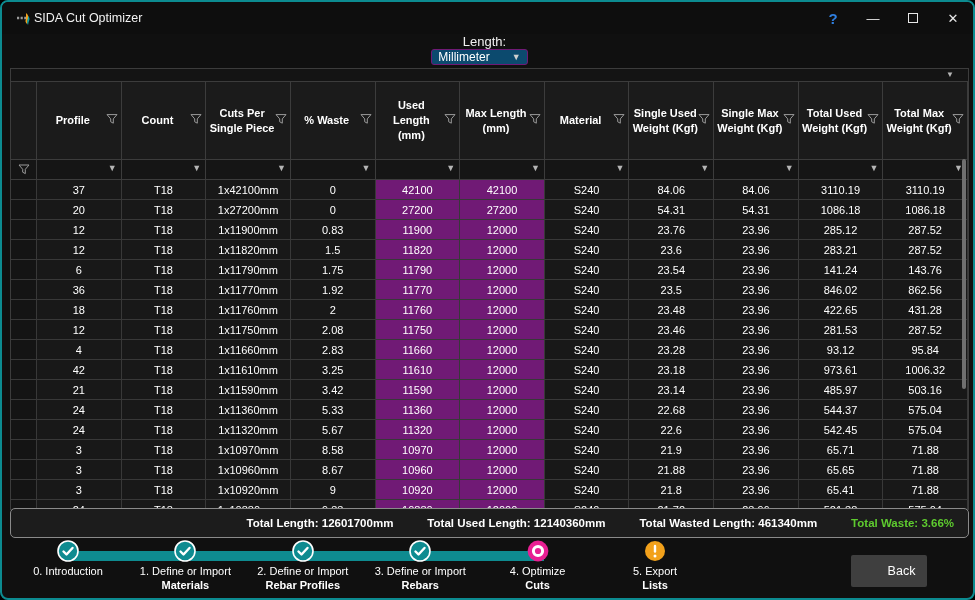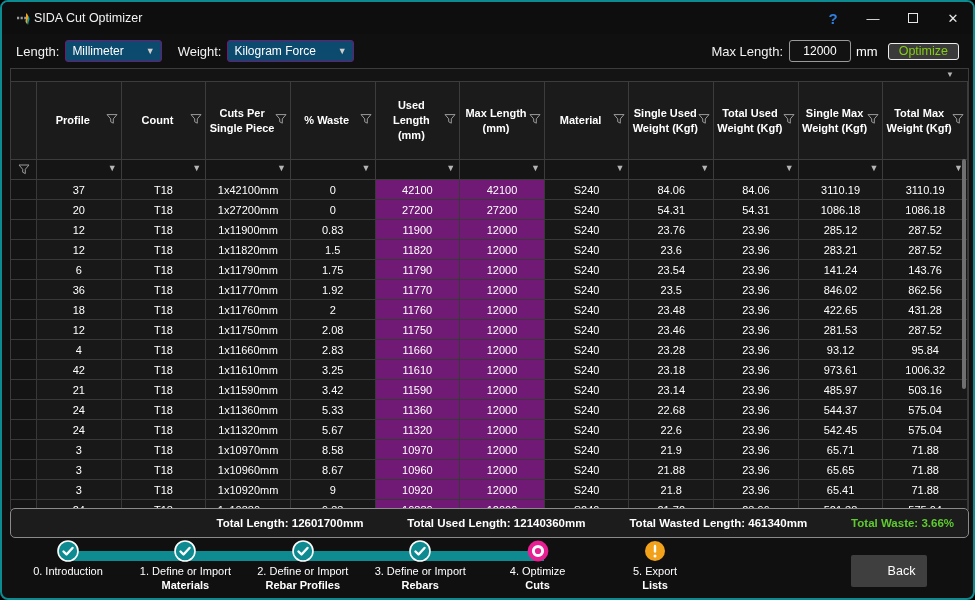--- a/index.html
+++ b/index.html
@@ -10,21 +10,21 @@
   }
   
   .titlebar { position:absolute; left:0; top:0; right:0; height:32px; display:flex; align-items:center; background:#0e0e0e; }
   .app-icon { margin-left:14px; width:18px; height:16px; display:flex; align-items:center; justify-content:center; }
   .win-title { margin-left:0; font-size:12.5px; color:#f2f2f2; }
   .titlebar-spacer { flex:1; }
   .tb-btn { width:40px; height:30px; display:flex; align-items:center; justify-content:center; font-size:13px; color:#e8e8e8; cursor:default; }
   .tb-help { color:#2f7fe0; font-weight:bold; font-size:15px; }
   .tb-max span { display:inline-block; width:10px; height:10px; border:1px solid #e8e8e8; }
   
-  .toolbar { position:absolute; left:0; top:32px; right:0; height:34px; display:flex; align-items:center; padding:0 14px; }
+  .toolbar { position:absolute; left:0; top:32px; right:0; height:34px; display:flex; align-items:center; padding:0 14px;flex-direction:column; }
   .tb-label { font-size:13px; color:#f2f2f2; margin-right:6px; }
   .combo { display:flex; align-items:center; gap:22px; border:1px solid #701a75; border-radius:3px; background:#0c4a6e; height:22px; padding:0 6px; font-size:12px; color:#fff; margin-right:16px; }
   .combo .chev { font-size:9px; color:#cfcfcf; }
   .toolbar-right { margin-left:auto; display:flex; align-items:center; }
   .maxlen-input { width:62px; height:22px; background:#121212; border:1px solid #9a9a9a; border-radius:3px; color:#fff; font-size:12px; text-align:center; font-family:"Liberation Sans", sans-serif; }
   .unit { font-size:13px; margin:0 10px 0 5px; }
   .optimize-btn { height:17px; padding:0 10px; background:#3a3a3a; border:1px solid #ededed; border-radius:3px; color:#84cc16; font-size:12.5px; font-family:"Liberation Sans", sans-serif; }
   
   .grid { position:absolute; left:8px; top:66px; width:959px; height:442px; background:#161616; border:1px solid #3c3c3c; overflow:hidden; }
   .grid-topstrip { height:13px; border-bottom:1px solid #3c3c3c; background:#141414; position:relative; }
@@ -40,21 +40,21 @@
   .fcell .chev { position:absolute; right:4px; top:3px; font-size:9px; color:#b5b5b5; }
   .fcell.rowhdr { display:flex; align-items:center; justify-content:center; }
   .grid-body { height:330px; overflow:hidden; }
   .drow { height:20px; }
   .dcell { border-right:1px solid #383838; border-bottom:1px solid #383838; font-size:11px; color:#fff; display:flex; align-items:center; justify-content:center; background:#181818; white-space:nowrap; }
   .dcell.rowhdr { background:#141414; }
   .dcell.hl { background:#701a75; }
   .vscroll { position:absolute; right:2px; top:82px; width:4px; height:420px; }
   .vscroll .thumb { position:absolute; left:0; top:8px; width:4px; height:230px; background:#6f6f6f; border-radius:2px; }
   
-  .totalsbar { position:absolute; left:8px; top:506px; width:959px; height:30px; background:#1c1c1c; border:1px solid #8a8a8a; border-radius:5px; display:flex; align-items:center; justify-content:flex-end; gap:44px; padding:0 14px; font-size:11.5px; font-weight:bold; color:#fff; }
+  .totalsbar { position:absolute; left:8px; top:506px; width:959px; height:30px; background:#1c1c1c; border:1px solid #8a8a8a; border-radius:5px; display:flex; align-items:center; justify-content:flex-end; gap:34px; padding:0 14px; font-size:11.5px; font-weight:bold; color:#fff; }
   .waste-green { color:#5ecb2f; }
   
   .wizard { position:absolute; left:0; top:538px; right:0; height:60px; }
   .wiz-track { position:absolute; left:64px; top:11px; width:478px; height:10px; background:#0e8b90; }
   .wiz-step { position:absolute; top:0; width:110px; text-align:center; }
   .wiz-circle { position:relative; margin:0 auto; width:22px; height:22px; }
   .wiz-labels { margin-top:3px; font-size:11px; color:#fff; line-height:1.25; }
   .wiz-labels .l2 { font-weight:bold; }
   .wiz-buttons { position:absolute; right:46px; top:15px; display:flex; gap:10px; }
   .wiz-btn { width:76px; height:32px; background:#3f3f3f; border:none; border-radius:2px; color:#fff; font-size:12.5px; font-family:"Liberation Sans", sans-serif;padding-left:25px; }
@@ -149,27 +149,27 @@
               <path d="M1 1 h10 L7.3 5.3 V9.6 L4.7 8.2 V5.3 Z" fill="none" stroke="#9a9a9a" stroke-width="1"></path>
             </svg></span>
         </div>
         <div class="hcell">
           <span class="label">Single Used Weight (Kgf)</span>
           <span class="funnel"><svg width="12" height="11" viewBox="0 0 12 11">
               <path d="M1 1 h10 L7.3 5.3 V9.6 L4.7 8.2 V5.3 Z" fill="none" stroke="#9a9a9a" stroke-width="1"></path>
             </svg></span>
         </div>
         <div class="hcell">
+          <span class="label">Single Max Weight (Kgf)</span>
+          <span class="funnel"><svg width="12" height="11" viewBox="0 0 12 11">
+              <path d="M1 1 h10 L7.3 5.3 V9.6 L4.7 8.2 V5.3 Z" fill="none" stroke="#9a9a9a" stroke-width="1"></path>
+            </svg></span>
+        </div>
+        <div class="hcell">
           <span class="label">Total Used Weight (Kgf)</span>
-          <span class="funnel"><svg width="12" height="11" viewBox="0 0 12 11">
-              <path d="M1 1 h10 L7.3 5.3 V9.6 L4.7 8.2 V5.3 Z" fill="none" stroke="#9a9a9a" stroke-width="1"></path>
-            </svg></span>
-        </div>
-        <div class="hcell">
-          <span class="label">Single Max Weight (Kgf)</span>
           <span class="funnel"><svg width="12" height="11" viewBox="0 0 12 11">
               <path d="M1 1 h10 L7.3 5.3 V9.6 L4.7 8.2 V5.3 Z" fill="none" stroke="#9a9a9a" stroke-width="1"></path>
             </svg></span>
         </div>
         <div class="hcell">
           <span class="label">Total Max Weight (Kgf)</span>
           <span class="funnel"><svg width="12" height="11" viewBox="0 0 12 11">
               <path d="M1 1 h10 L7.3 5.3 V9.6 L4.7 8.2 V5.3 Z" fill="none" stroke="#9a9a9a" stroke-width="1"></path>
             </svg></span>
         </div>

